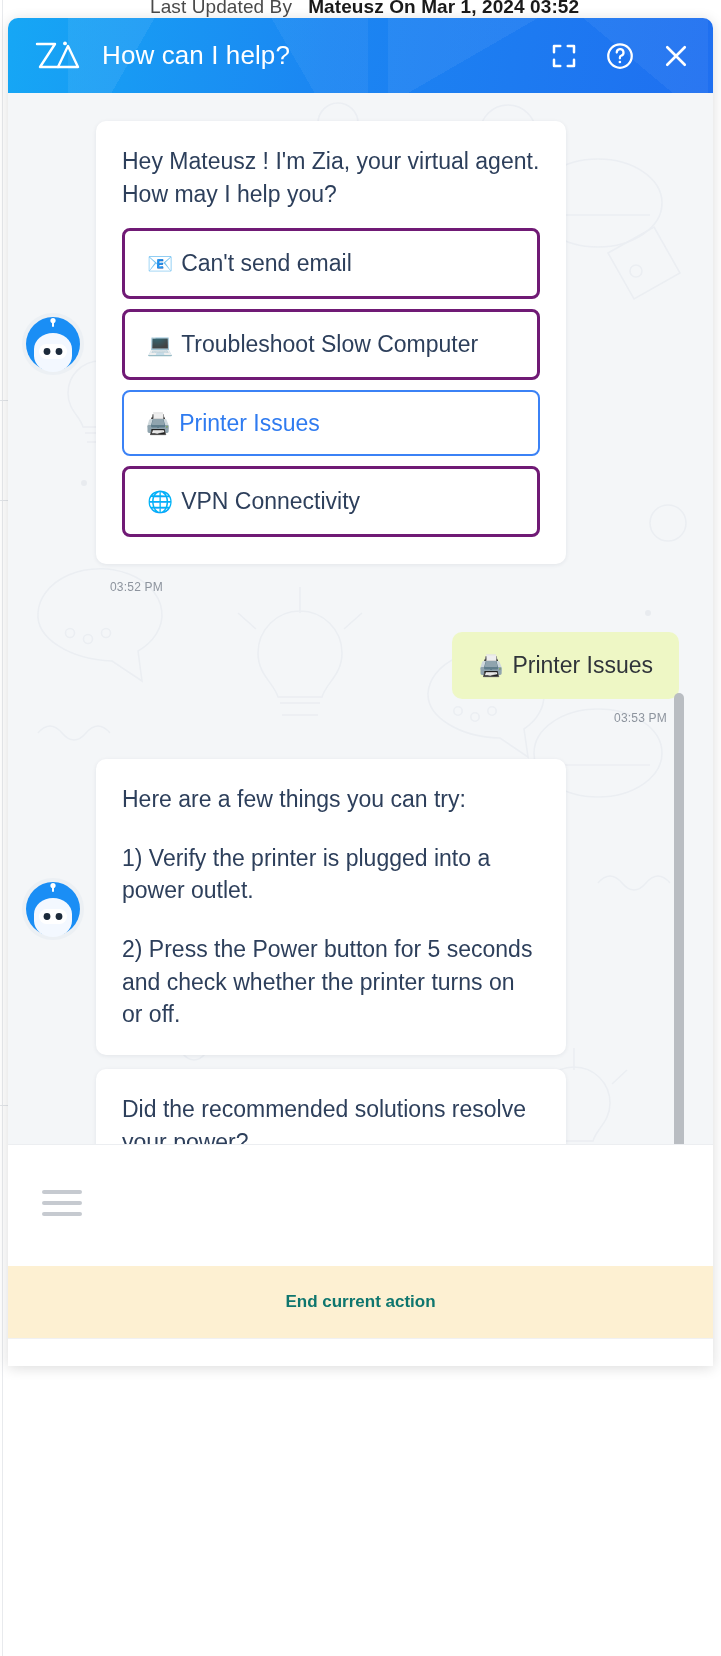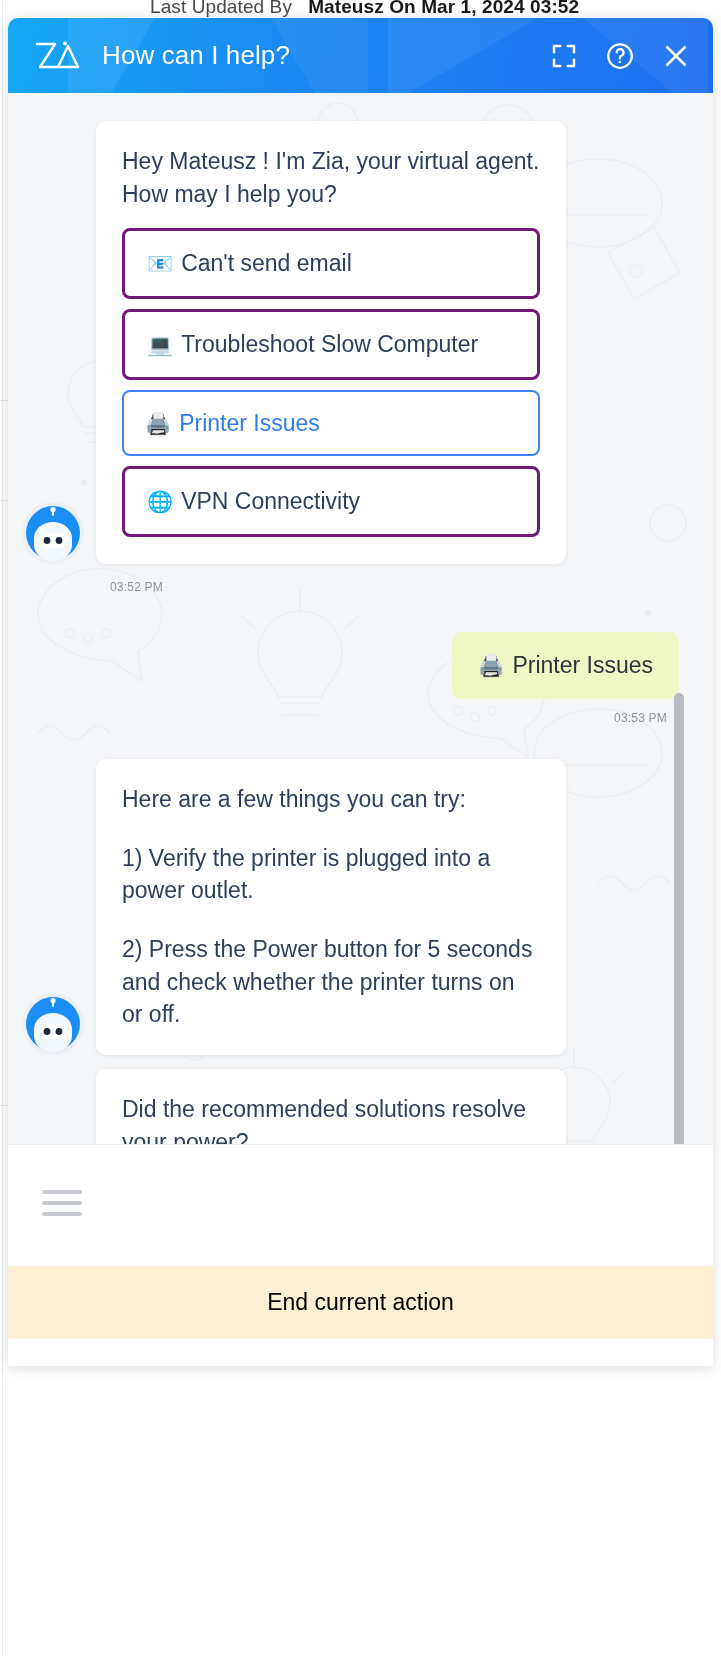--- a/index.html
+++ b/index.html
@@ -90,21 +90,21 @@
     position: absolute; inset: 0;
     opacity: .55;
     pointer-events: none;
   }
   #chat-scroll {
     position: relative;
     padding: 28px 34px 10px 14px;
     height: 100%;
   }
 
-  .row { display: flex; align-items: flex-end; }
+  .row { display: flex; align-items: center; }
   .row.bot { margin-bottom: 0; }
 
   .avatar {
     width: 62px; height: 62px; flex: 0 0 62px;
     margin-right: 12px; margin-top: 4px;
   }
 
   .bubble {
     background: #fff;
     border-radius: 10px;
@@ -189,23 +189,24 @@
   }
   #menu-icon span:nth-child(1) { width: 40px; }
   #menu-icon span:nth-child(2) { width: 40px; }
   #menu-icon span:nth-child(3) { width: 40px; margin-bottom: 0; }
 
   
   #end-action {
     flex: 0 0 72px;
     background: #fdf0d2;
     display: flex; align-items: center; justify-content: center;
-    font-size: 23px;
-    color: #000000;
+    font-size: 17px;
+    color: #0f766e;
     cursor: pointer;
+    font-weight: bold;
   }
   #footer-strip {
     flex: 0 0 auto; height: 28px; background: #fff;
     border-top: 1px solid #f0f1f3;
   }
 </style>
 </head>
 <body>
 
 <div id="page-behind">

